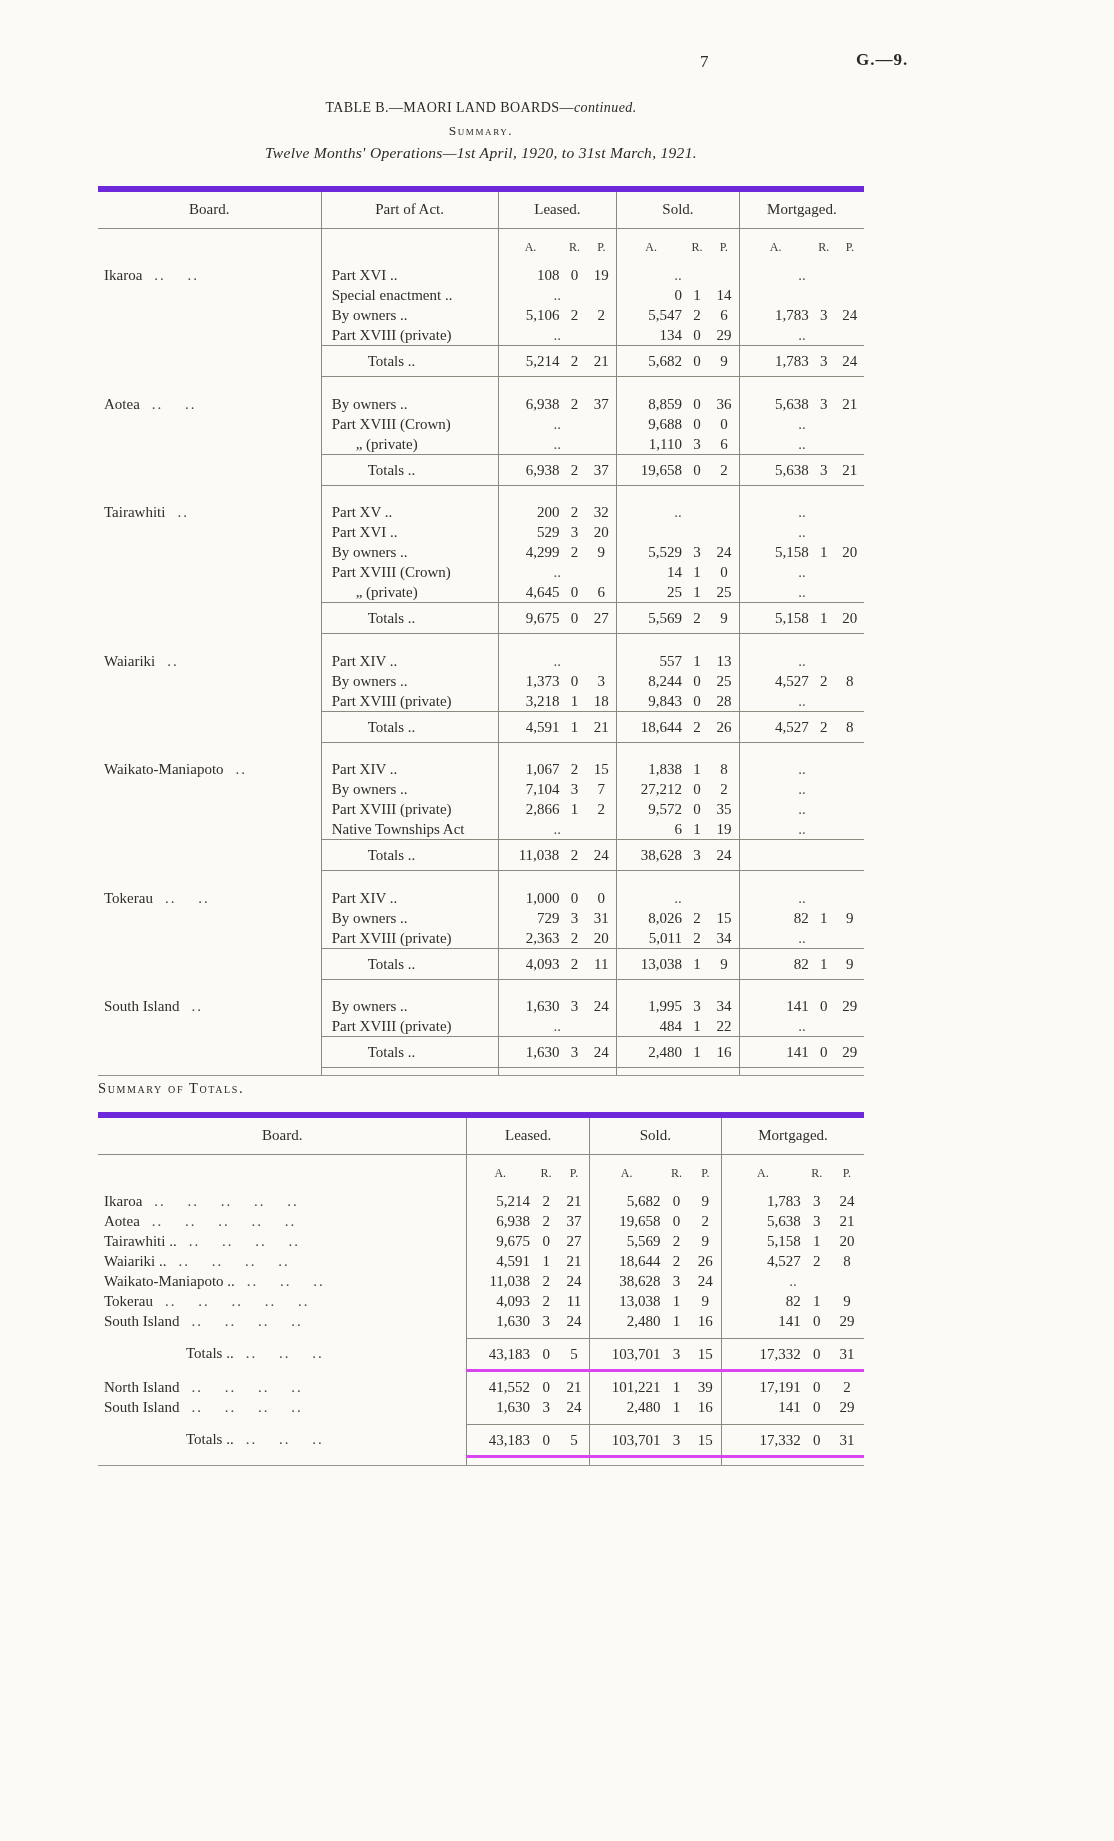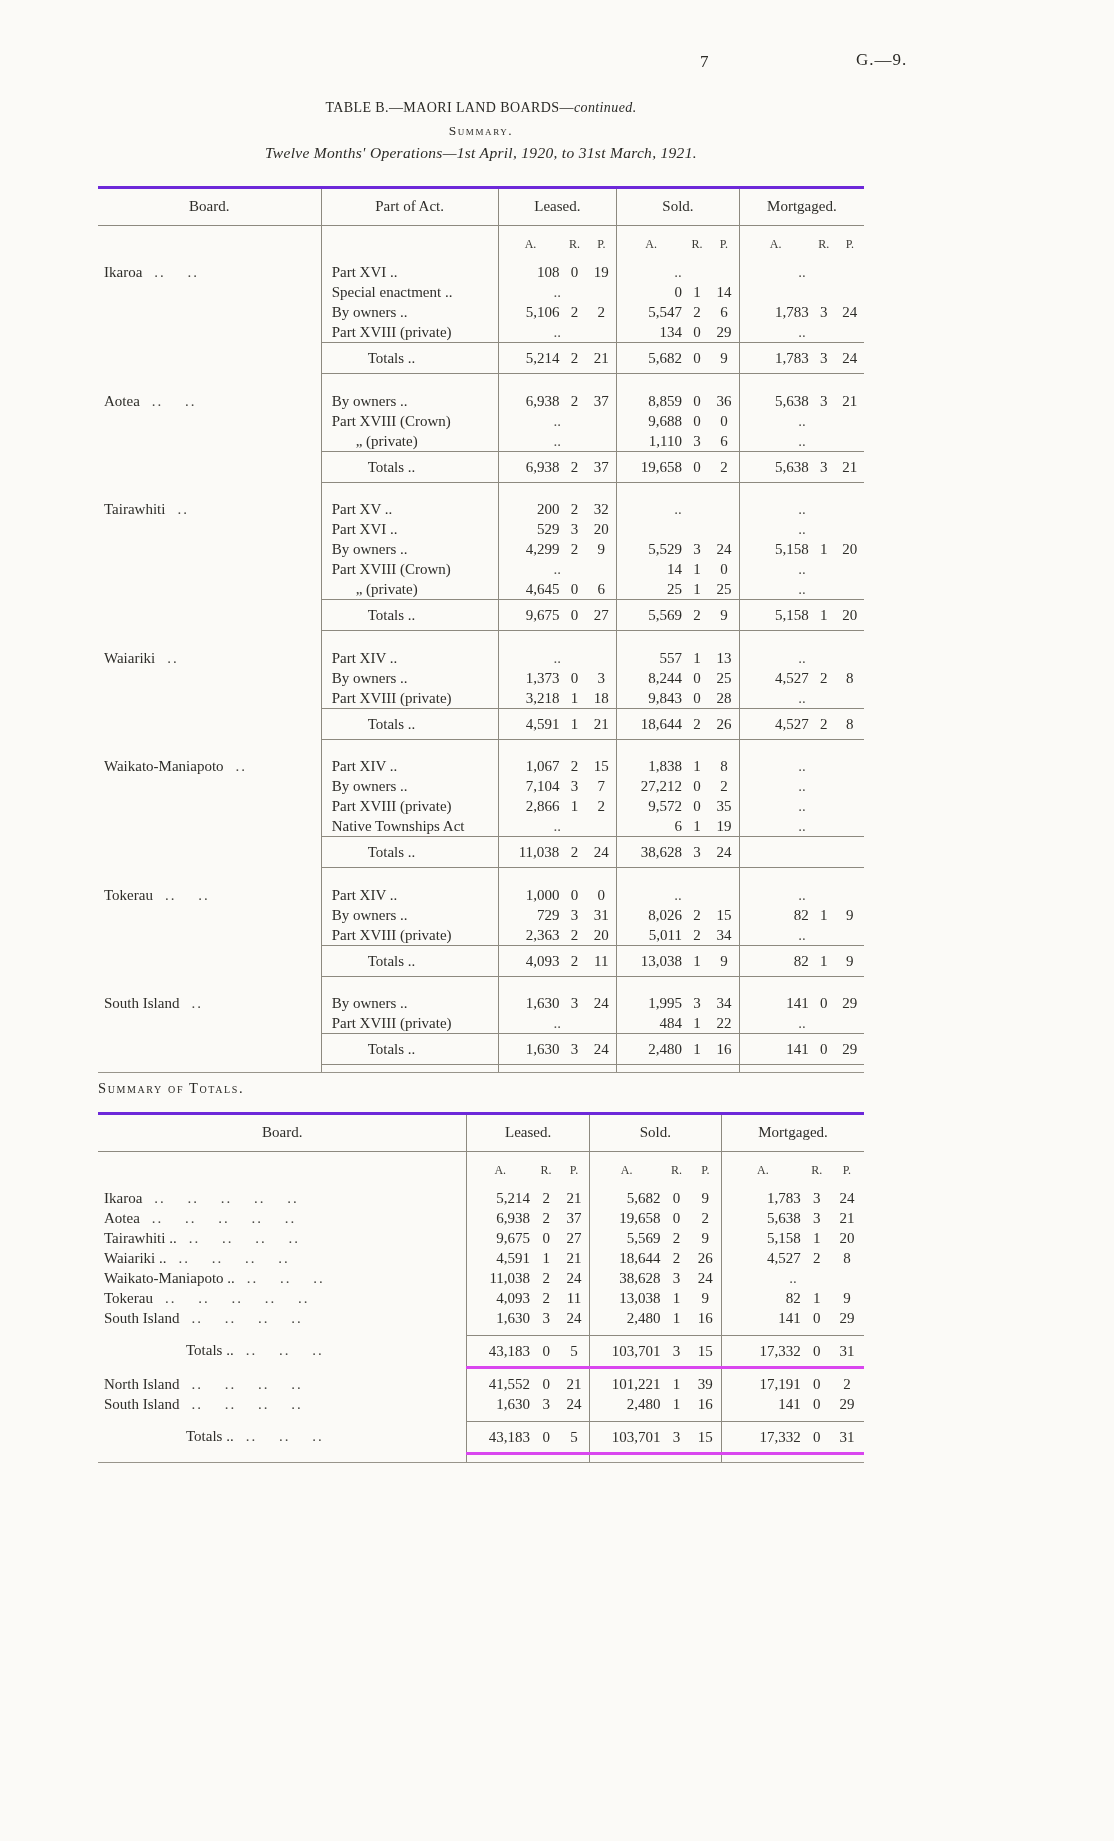--- a/index.html
+++ b/index.html
@@ -5,35 +5,35 @@
   * { box-sizing: border-box; }
   html, body { margin:0; padding:0; }
   body {
     width:1114px; height:1841px; position:relative;
     background:#e9e7e2;
     font-family:"Liberation Serif","DejaVu Serif",serif;
     color:#2b2a26;
   }
   .sheet { position:absolute; inset:0; background:#fbfaf7; }
   .pagenum { position:absolute; top:52px; left:700px; font-size:17px; }
-  .docref  { position:absolute; top:50px; left:856px; font-size:17px; letter-spacing:1px; }
+  .docref  { position:absolute; top:50px; left:856px; font-size:17px; letter-spacing:1px;font-weight:bold; }
   .titles { position:absolute; top:100px; left:98px; width:766px; text-align:center; }
   .t-main { font-size:14px; letter-spacing:.4px; }
   .t-main .cont { font-style:italic; }
   .t-sum { font-size:13.5px; font-variant:small-caps; letter-spacing:1.6px; margin-top:7px; }
   .t-period { font-size:15.5px; font-style:italic; margin-top:5px; letter-spacing:.3px; }
   .main-wrap { position:absolute; top:186px; left:98px; width:766px; }
   .sum-head { position:absolute; top:1080px; left:98px; width:766px; 
               font-size:14.5px; font-variant:small-caps; letter-spacing:1.6px; }
   .sum-wrap { position:absolute; top:1112px; left:98px; width:766px; }
 
   table.tbl { border-collapse:collapse; width:100%; font-size:15px; table-layout:fixed; color:#2e2d29; }
   .tbl td { padding:0; line-height:20px; vertical-align:top; }
   .sep { border-left:1px solid #8d897f; }
-  tr.hdr td { border-top:3px solid #6d28d9; border-bottom:1px solid #8d897f;
+  tr.hdr td { border-top:6px solid #6d28d9; border-bottom:1px solid #8d897f;
               text-align:center; padding:7px 0 9px; }
   tr.sub td { font-size:12px; text-align:center; padding-top:8px; color:#3c3b36; }
   td.n { text-align:right; }
   td.a { padding-right:3px; }
   td.r { text-align:center; }
   td.p { text-align:center; }
   td.dots { text-align:center; color:#55534e; }
   td.board { padding-left:6px; }
   td.act { padding-left:10px; }
   td.ditto { padding-left:34px;margin-left:36px; }

